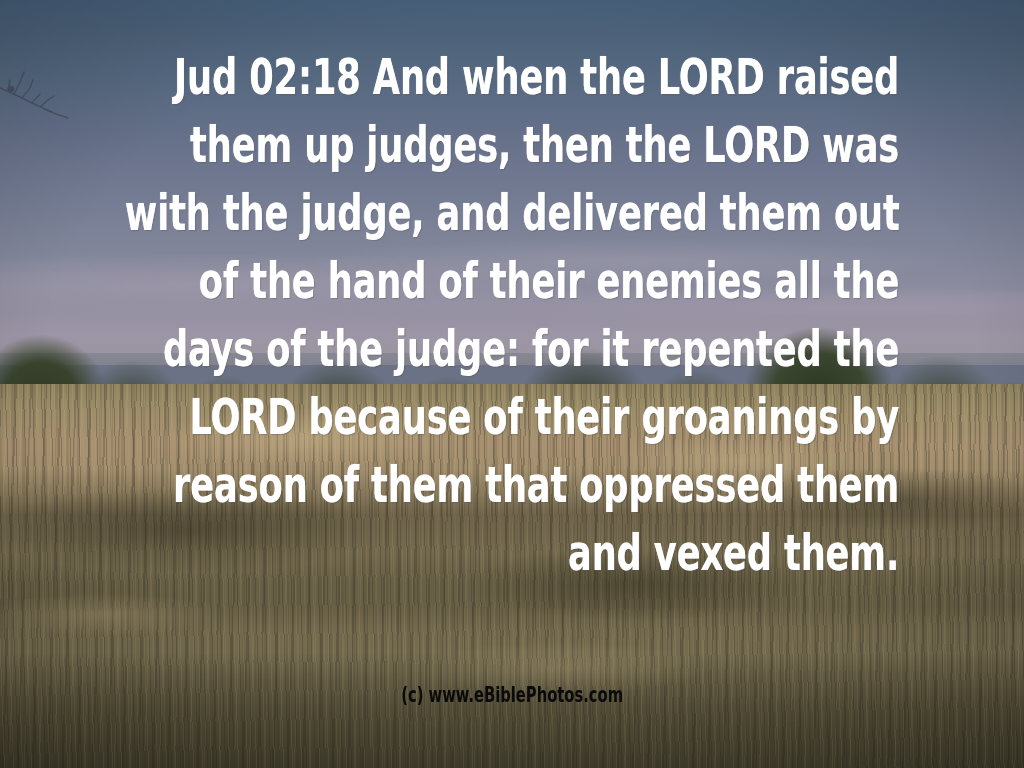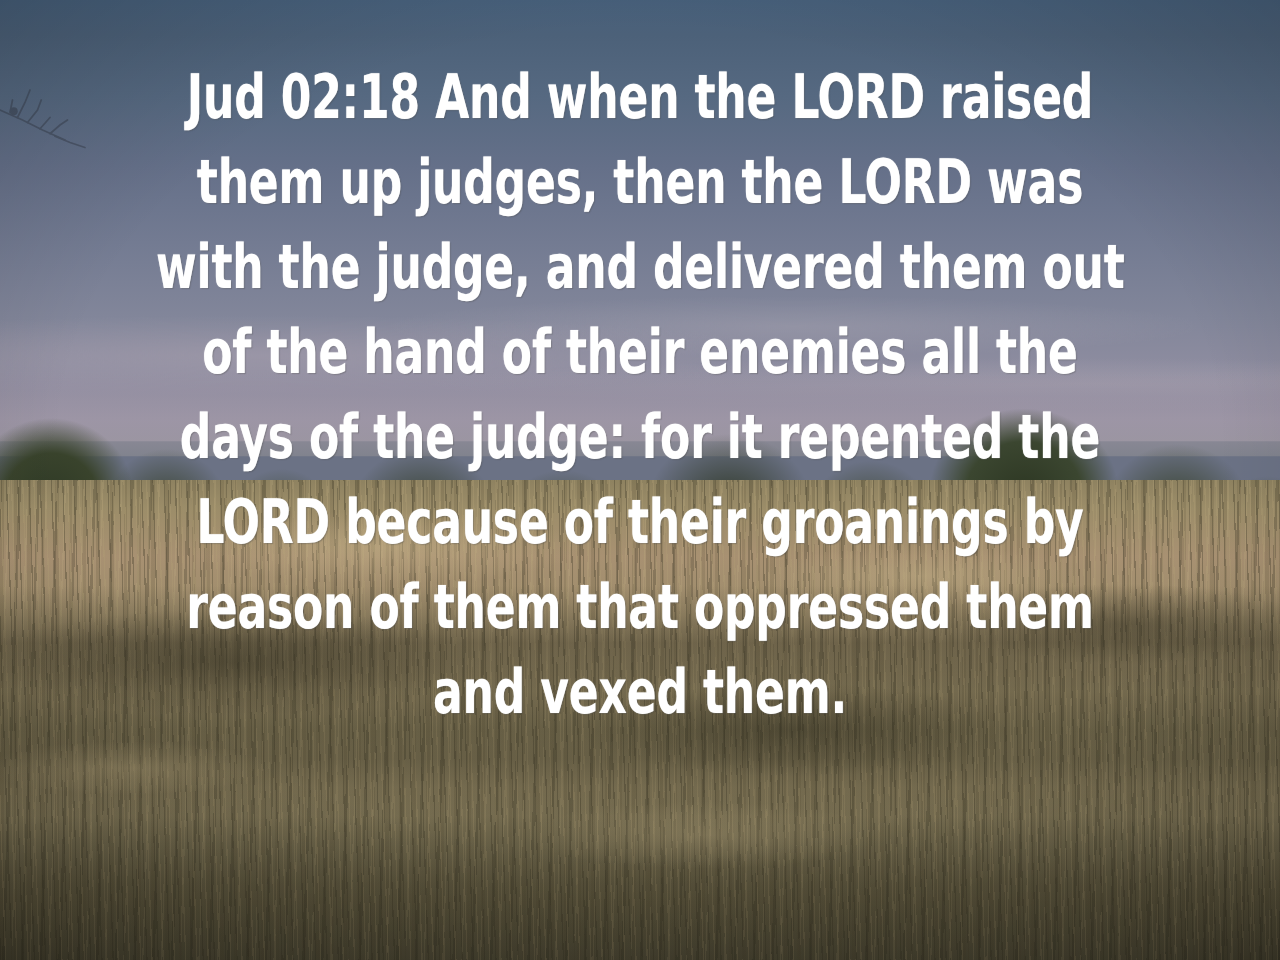--- a/index.html
+++ b/index.html
@@ -178,21 +178,21 @@
 
   
 
   .verse-overlay {
     position: absolute;
     left: 0;
     top: 44px;
     width: 100%;
     padding: 0 28px;
     box-sizing: border-box;
-    text-align: center;
+    text-align: right;
     z-index: 20;
   }
   .verse-line {
     display: block;
     color: #ffffff;
     font-family: "Liberation Sans Narrow", "DejaVu Sans Condensed", "Liberation Sans", sans-serif;
     font-weight: 700;
     font-size: 49px;
     line-height: 68px;
     letter-spacing: -0.2px;
@@ -262,14 +262,17 @@
     <span class="verse-line">Jud 02:18 And when the LORD raised</span>
     <span class="verse-line">them up judges, then the LORD was</span>
     <span class="verse-line">with the judge, and delivered them out</span>
     <span class="verse-line">of the hand of their enemies all the</span>
     <span class="verse-line">days of the judge: for it repented the</span>
     <span class="verse-line">LORD because of their groanings by</span>
     <span class="verse-line">reason of them that oppressed them</span>
     <span class="verse-line">and vexed them.</span>
   </div>
 
+  <div class="watermark">
+    <span class="watermark-text">(c) www.eBiblePhotos.com</span>
+  </div>
 
 </div>
 
 </body></html>

